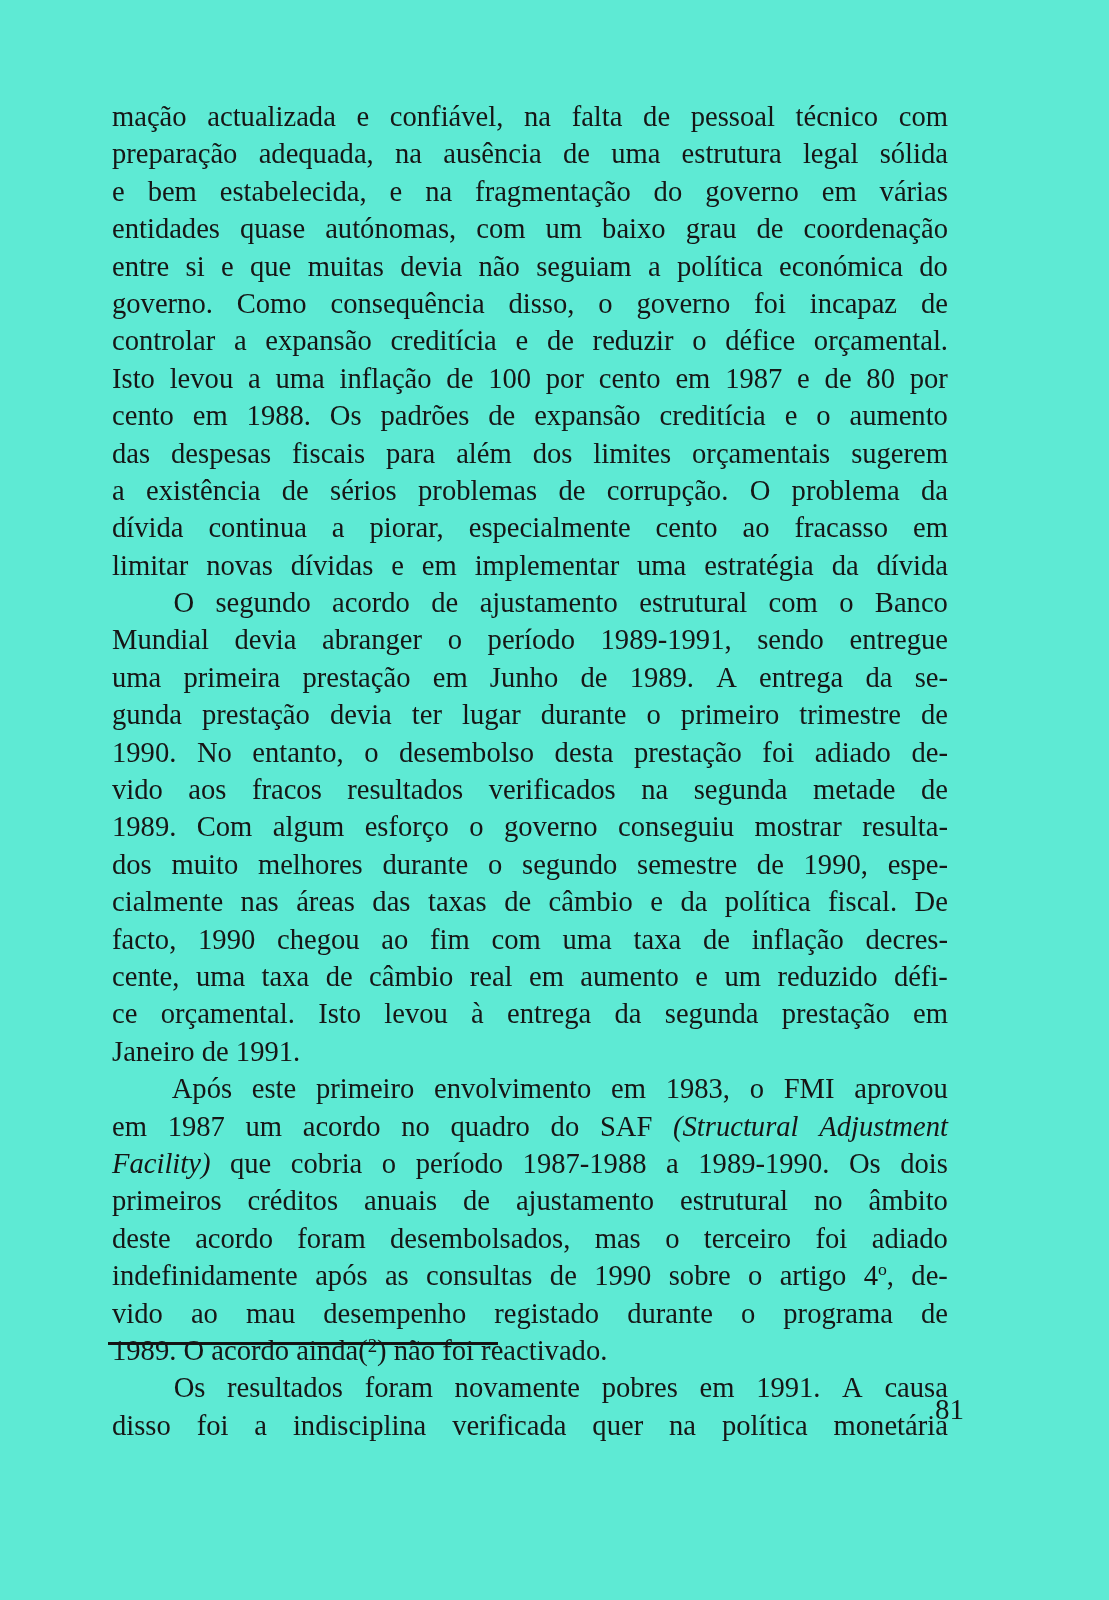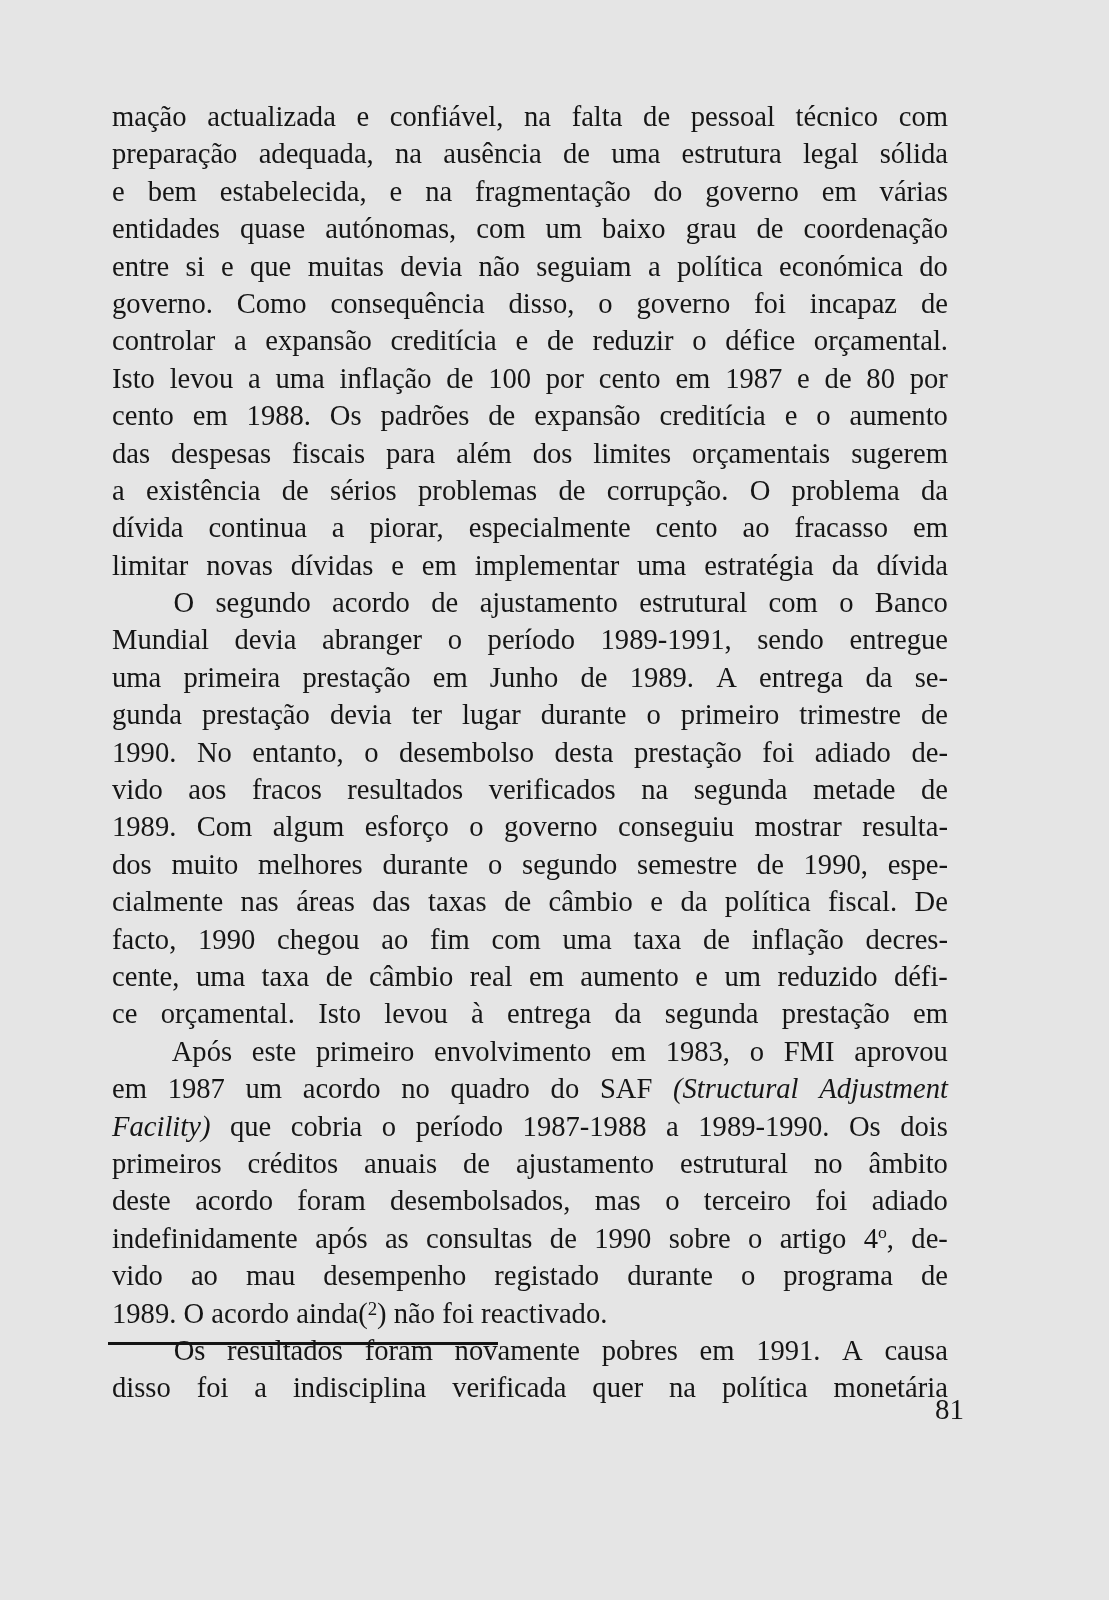--- a/index.html
+++ b/index.html
@@ -6,21 +6,21 @@
   html, body {
     margin: 0;
     padding: 0;
     background: #ffffff;
   }
 
   .page {
     position: relative;
     width: 1109px;
     height: 1600px;
-    background: #e5e5e5;
+    background: #5eead4;
     overflow: hidden;
     font-family: "Liberation Serif", "DejaVu Serif", serif;
     color: #161616;
     -webkit-font-smoothing: none;
   }
 
   
   .textblock {
     position: absolute;
     left: 112px;
@@ -409,20 +409,21 @@
           <span>orçamental.</span>
           <span>Isto</span>
           <span>levou</span>
           <span>à</span>
           <span>entrega</span>
           <span>da</span>
           <span>segunda</span>
           <span>prestação</span>
           <span>em</span>
         </div>
+      <div class="ln r">Janeiro de 1991.</div>
     </div>
 
     <div class="para">
       <div class="ln j">
           <span class="ind"></span>
           <span>Após</span>
           <span>este</span>
           <span>primeiro</span>
           <span>envolvimento</span>
           <span>em</span>

